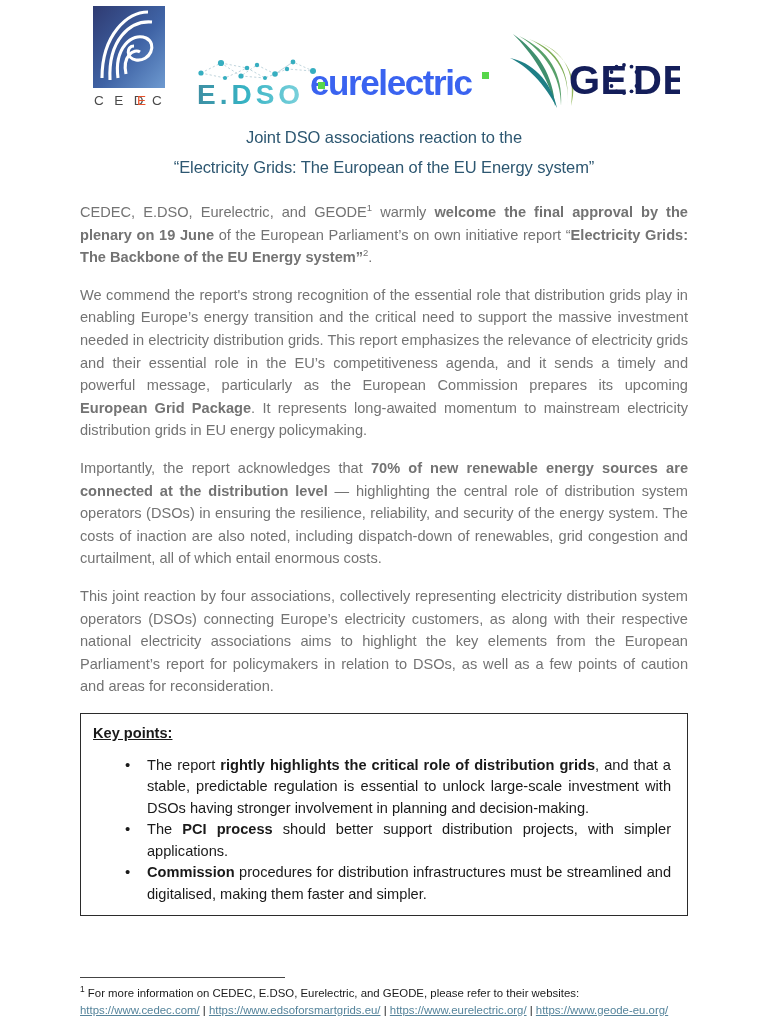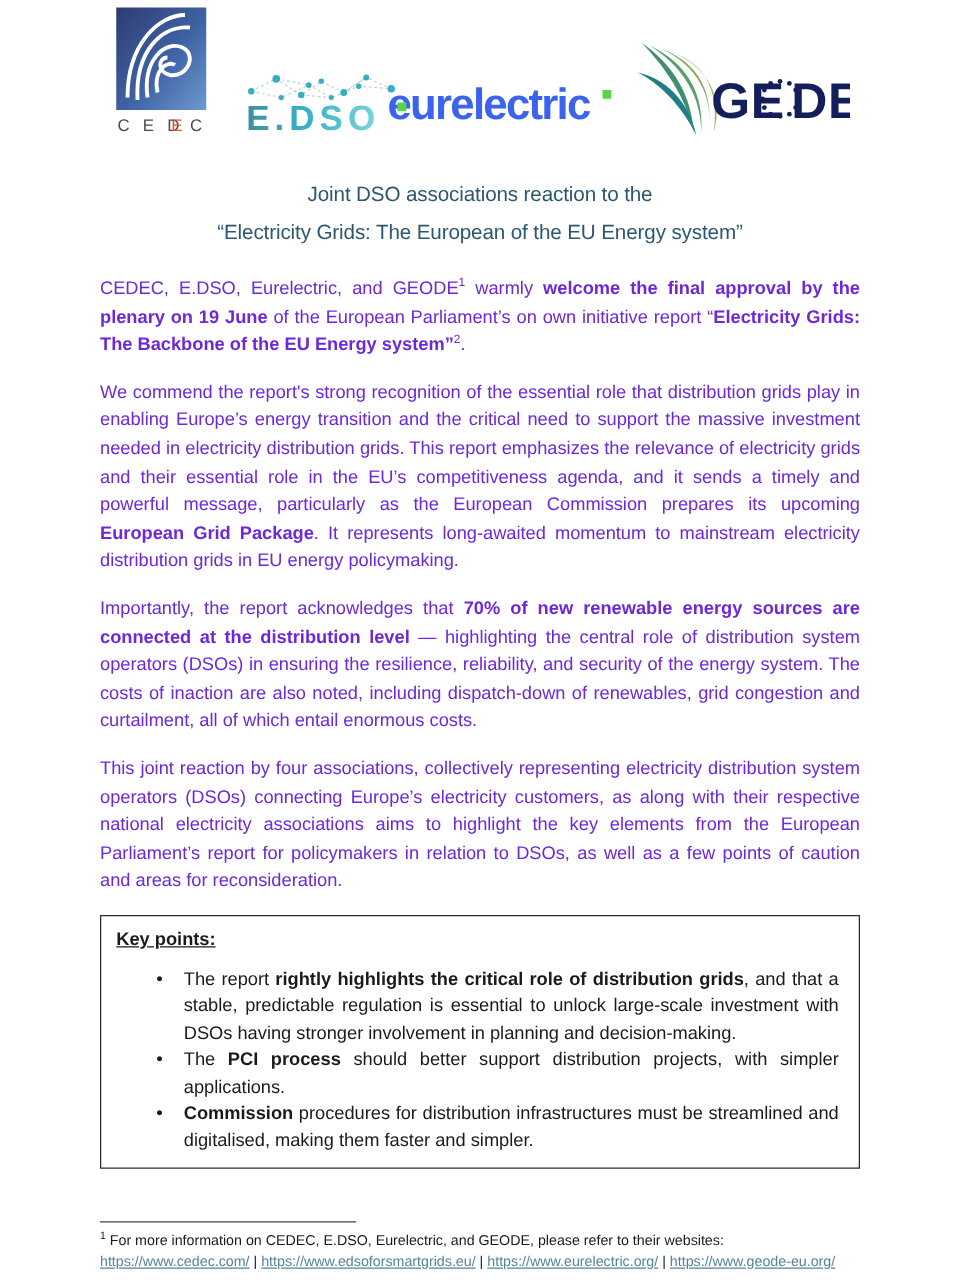--- a/index.html
+++ b/index.html
@@ -34,38 +34,38 @@
     position: absolute;
     display: block;
   }
   .logo-cedec { left: 8px;  top: 4px;  }
   .logo-edso  { left: 115px; top: 54px; }
   .logo-eurel { left: 230px; top: 62px; }
   .logo-geode { left: 425px; top: 26px; }
 
   
   .title-block {
-    margin-top: 24px;
+    margin-top: 5px;
     text-align: center;
     color: #2d5771;
     font-size: 16.5px;
     line-height: 29.5px;
     letter-spacing: -0.1px;
   }
   .title-line { display: block; white-space: nowrap; }
 
   
   .body-copy { margin-top: 19px; }
   p.para {
     margin: 0 0 15px 0;
     font-size: 14.6px;
     line-height: 22.6px;
     text-align: justify;
     text-justify: inter-word;
-    color: #6d28d9;
+    color: #737373;
     hyphens: none;
   }
   p.para:last-child { margin-bottom: 0; }
   b, strong { font-weight: bold; }
   sup {
     font-size: 9.5px;
     vertical-align: super;
     line-height: 0;
   }
 

